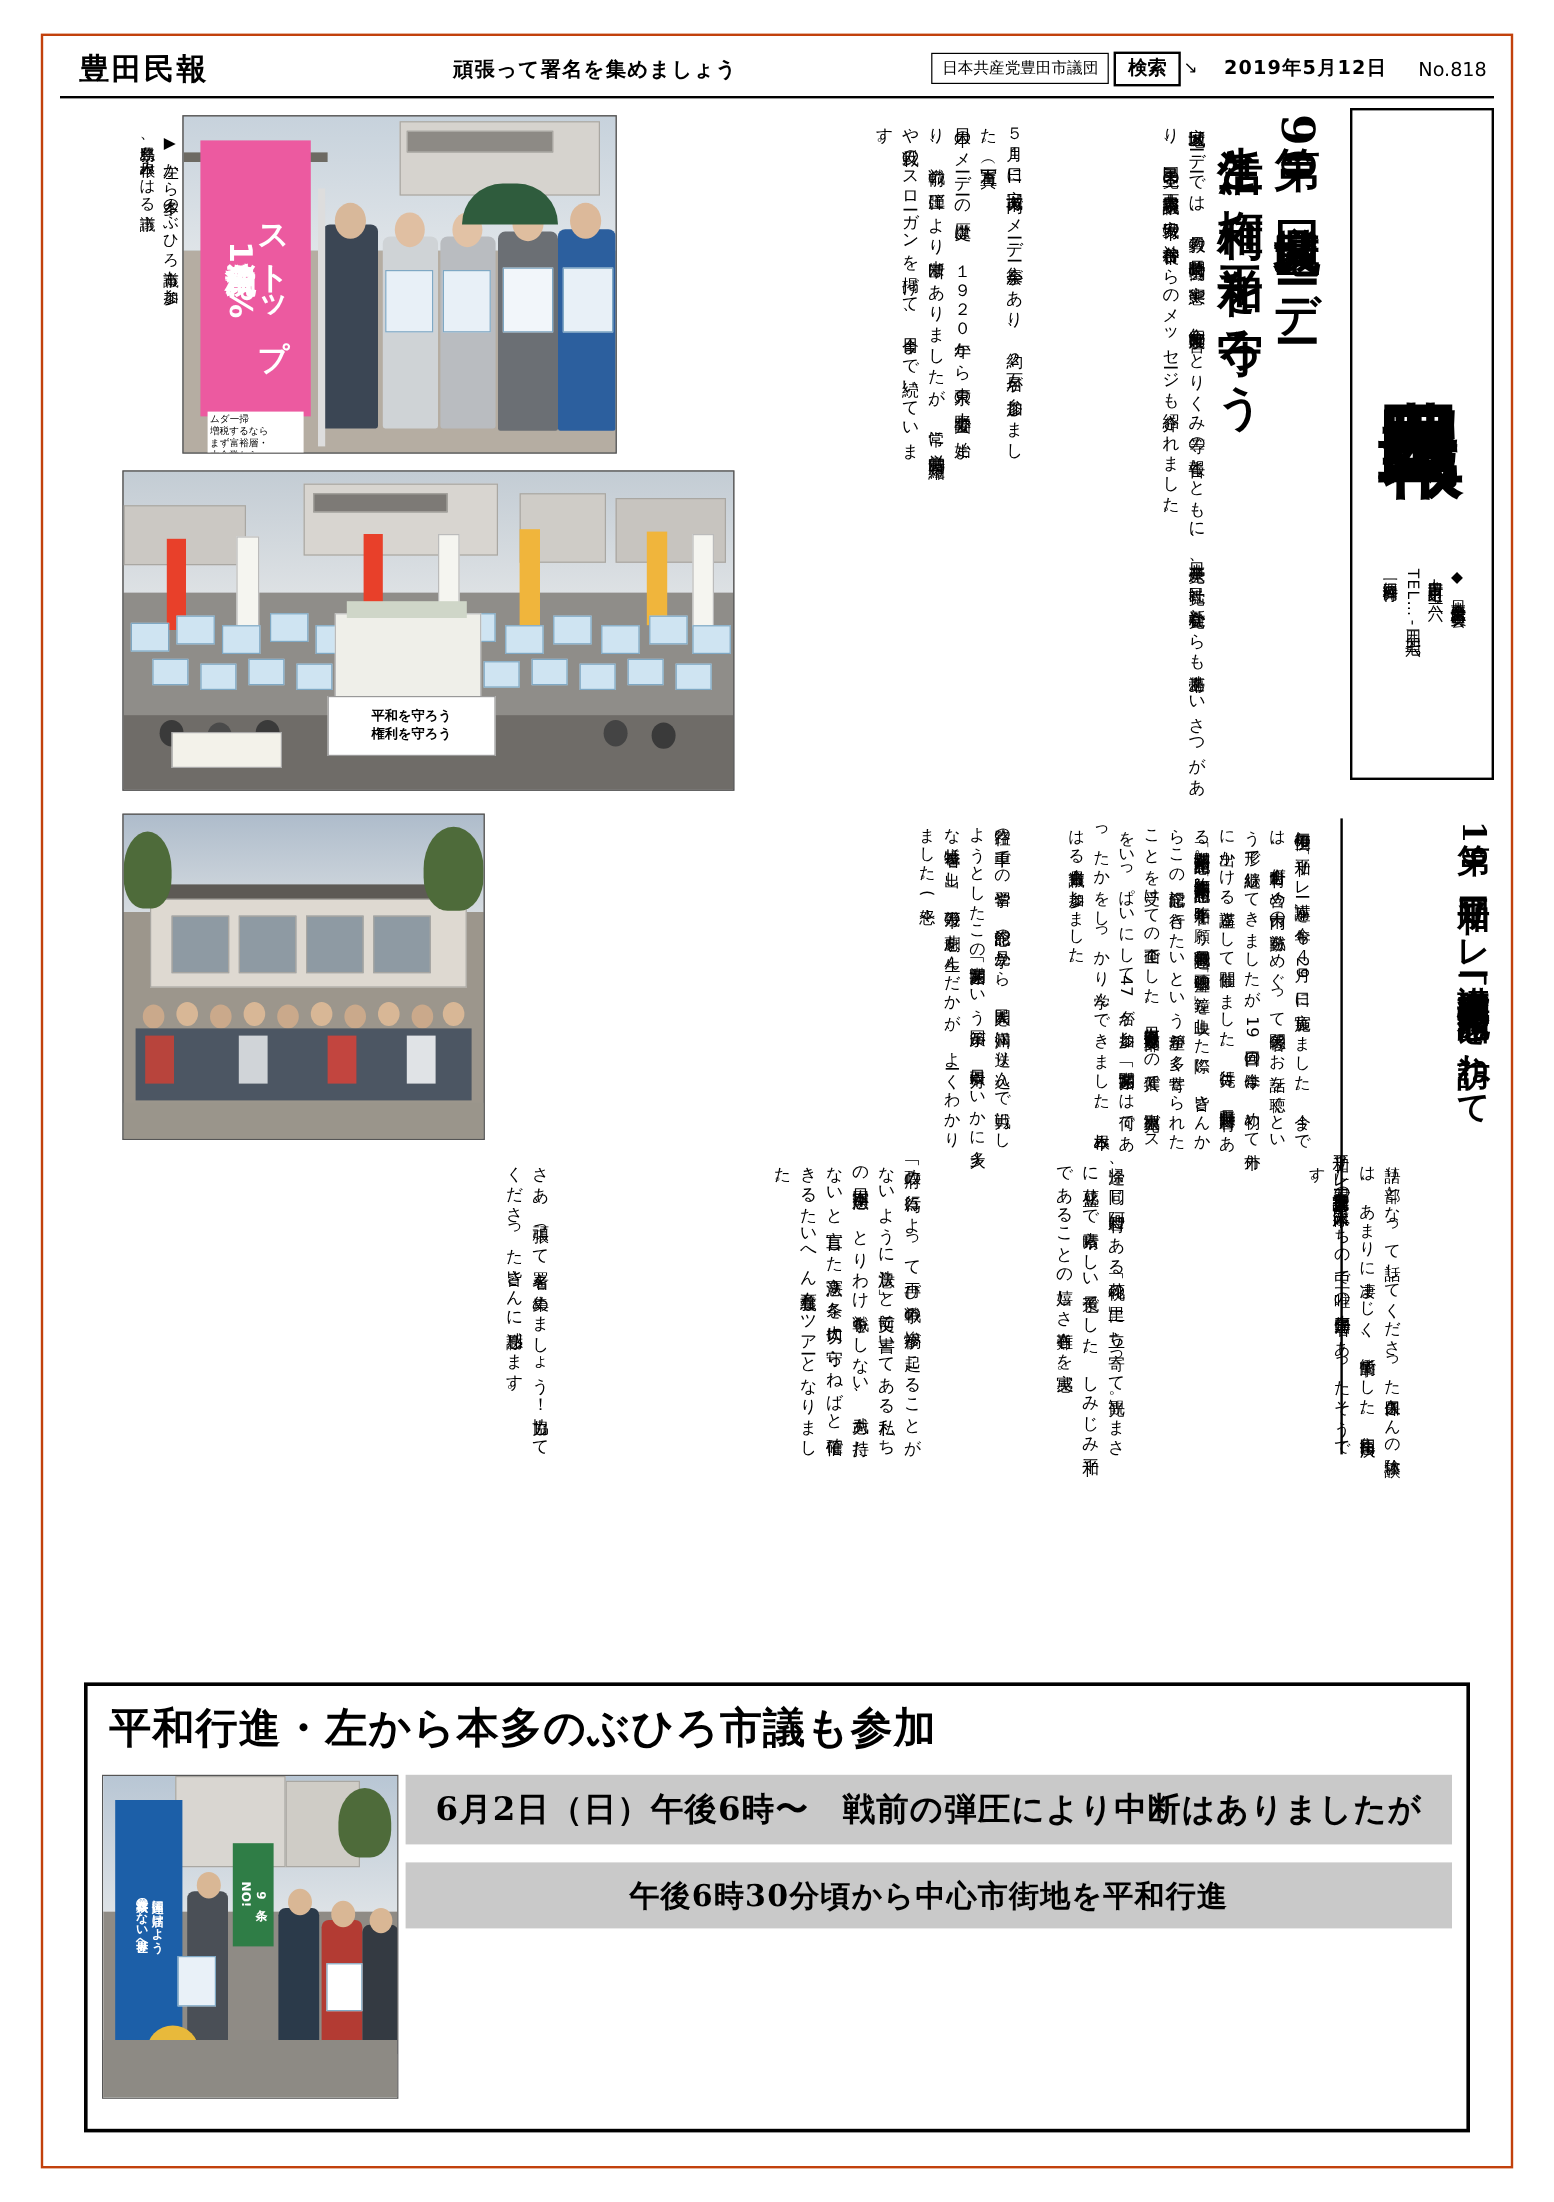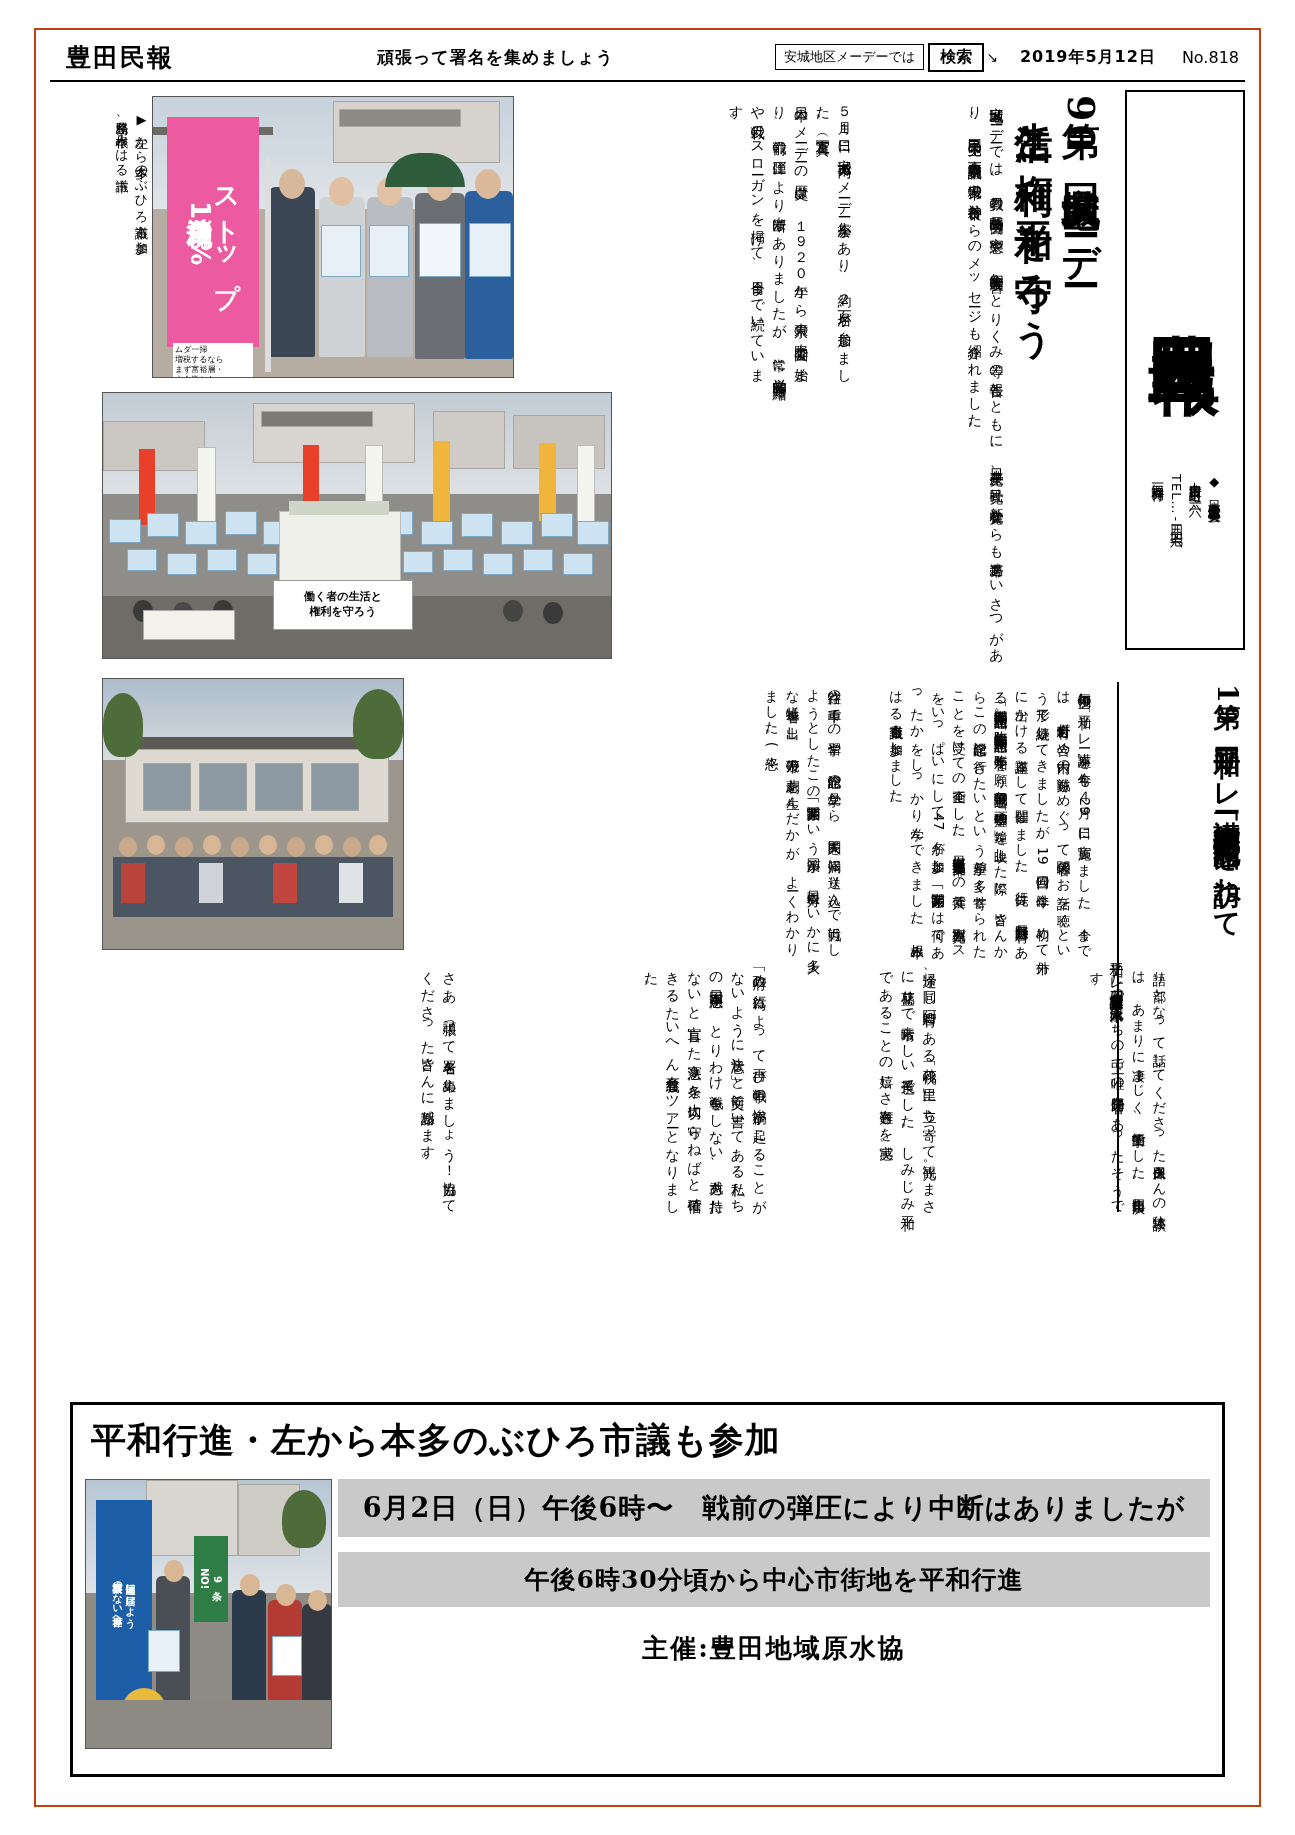--- a/index.html
+++ b/index.html
@@ -208,21 +208,21 @@
 </head>
 <body>
 
 <div class="page">
  <div class="sheet">
 
   <div class="masthead">
     <div class="mh-title">豊田民報</div>
     <div class="mh-center">頑張って署名を集めましょう</div>
     <div class="mh-search">
-      <div class="mh-search-label">安城地区メーデーでは</div>
+      <div class="mh-search-label">日本共産党豊田市議団</div>
       <div class="mh-search-btn">検索</div>
       <div class="mh-arrow">↘</div>
     </div>
     <div class="mh-date">2019年5月12日</div>
     <div class="mh-no">No.818</div>
   </div>
 
   <div class="body-wrap">
 
     <div class="logo-box">
@@ -326,21 +326,21 @@
       <div class="crowd-dot" style="left:30px;bottom:36px;width:20px;height:22px;background:#3a3a3a;"></div>
       <div class="crowd-dot" style="left:70px;bottom:34px;width:20px;height:22px;background:#4a4a4a;"></div>
       <div class="crowd-dot" style="left:110px;bottom:36px;width:20px;height:22px;background:#3a3a3a;"></div>
       <div class="crowd-dot" style="left:400px;bottom:36px;width:20px;height:22px;background:#444;"></div>
       <div class="crowd-dot" style="left:440px;bottom:34px;width:20px;height:22px;background:#3a3a3a;"></div>
 
       <div style="position:absolute;left:176px;top:118px;width:120px;height:92px;background:#efefe9;border:1px solid #bbb;"></div>
       <div style="position:absolute;left:186px;top:108px;width:100px;height:14px;background:#cfd6c8;"></div>
 
       <div style="position:absolute;left:170px;bottom:28px;width:138px;height:48px;background:#fff;border:1px solid #999;display:flex;align-items:center;justify-content:center;">
-        <div style="font-size:11px;line-height:1.35;text-align:center;white-space:pre-line;font-weight:bold;">働く者の生活と
+        <div style="font-size:11px;line-height:1.35;text-align:center;white-space:pre-line;font-weight:bold;">平和を守ろう
 権利を守ろう</div>
       </div>
       <div style="position:absolute;left:40px;bottom:18px;width:90px;height:28px;background:#f3f2ea;border:1px solid #aaa;"></div>
     </div>
 
     <div class="photo" style="left:52px;top:596px;width:300px;height:270px;">
       <div class="sky" style="height:30%;background:linear-gradient(#aebccb,#d5dbe0)"></div>
       <div class="ground" style="height:70%;background:#9c968c"></div>
       <div class="roof" style="left:20px;top:58px;width:265px;height:14px;background:#5d5a55;"></div>
       <div class="bld" style="left:22px;top:70px;width:262px;height:72px;background:#ded9d1;"></div>
@@ -421,18 +421,17 @@
       <div class="placard" style="left:186px;top:156px;width:28px;height:38px;background:#ffffff;"></div>
 
       <div style="position:absolute;left:36px;top:208px;width:44px;height:44px;border-radius:50%;background:#e8b93b;display:flex;align-items:center;justify-content:center;font-size:8px;font-weight:bold;text-align:center;line-height:1.1;white-space:pre-line;">2018年
 原水禁</div>
       <div class="road" style="height:18%;"></div>
     </div>
 
     <div class="bn-body">
       <div class="bn-line">6月2日（日）午後6時〜　戦前の弾圧により中断はありましたが</div>
       <div class="bn-line l2">午後6時30分頃から中心市街地を平和行進</div>
-      <div class="bn-host">主催:豊田地域原水協</div>
     </div>
   </div>
 
  </div>
 </div>
 
 </body></html>

